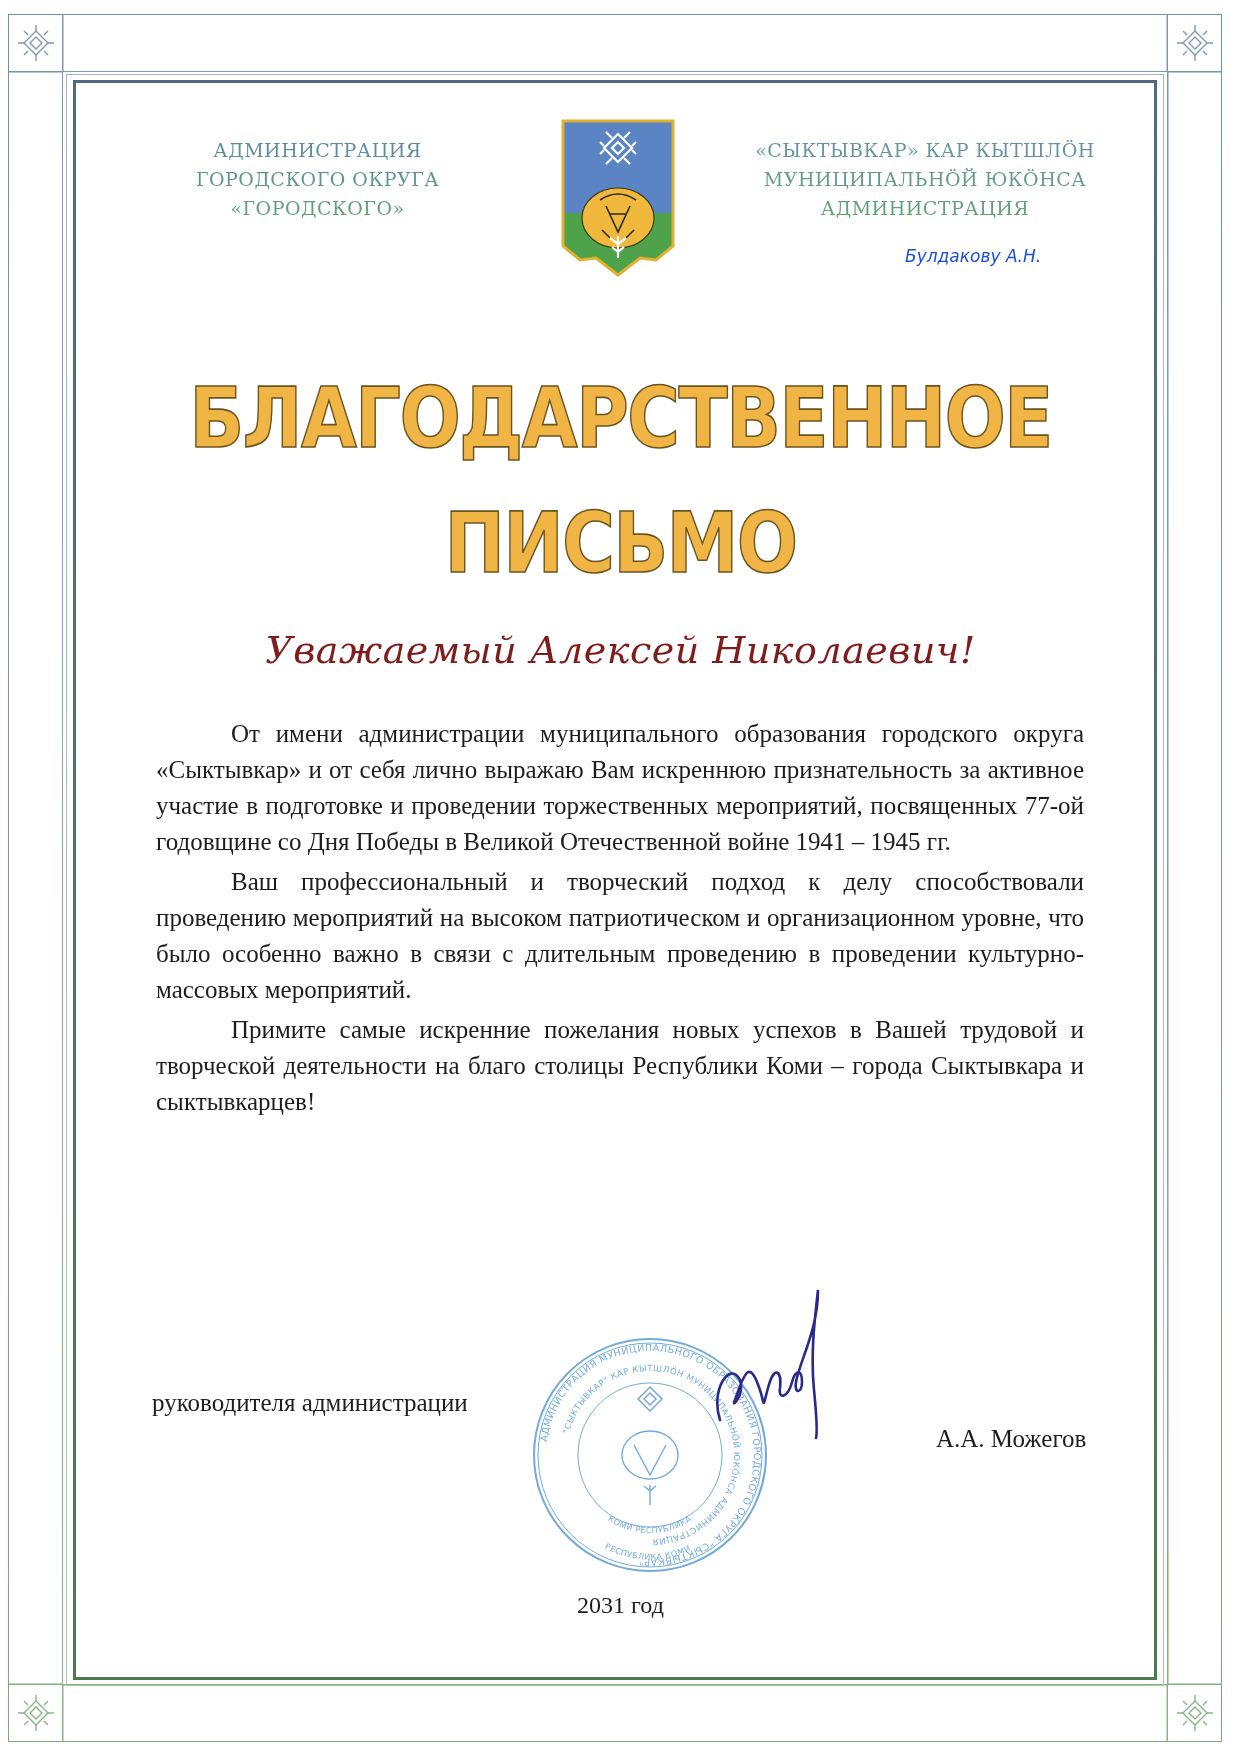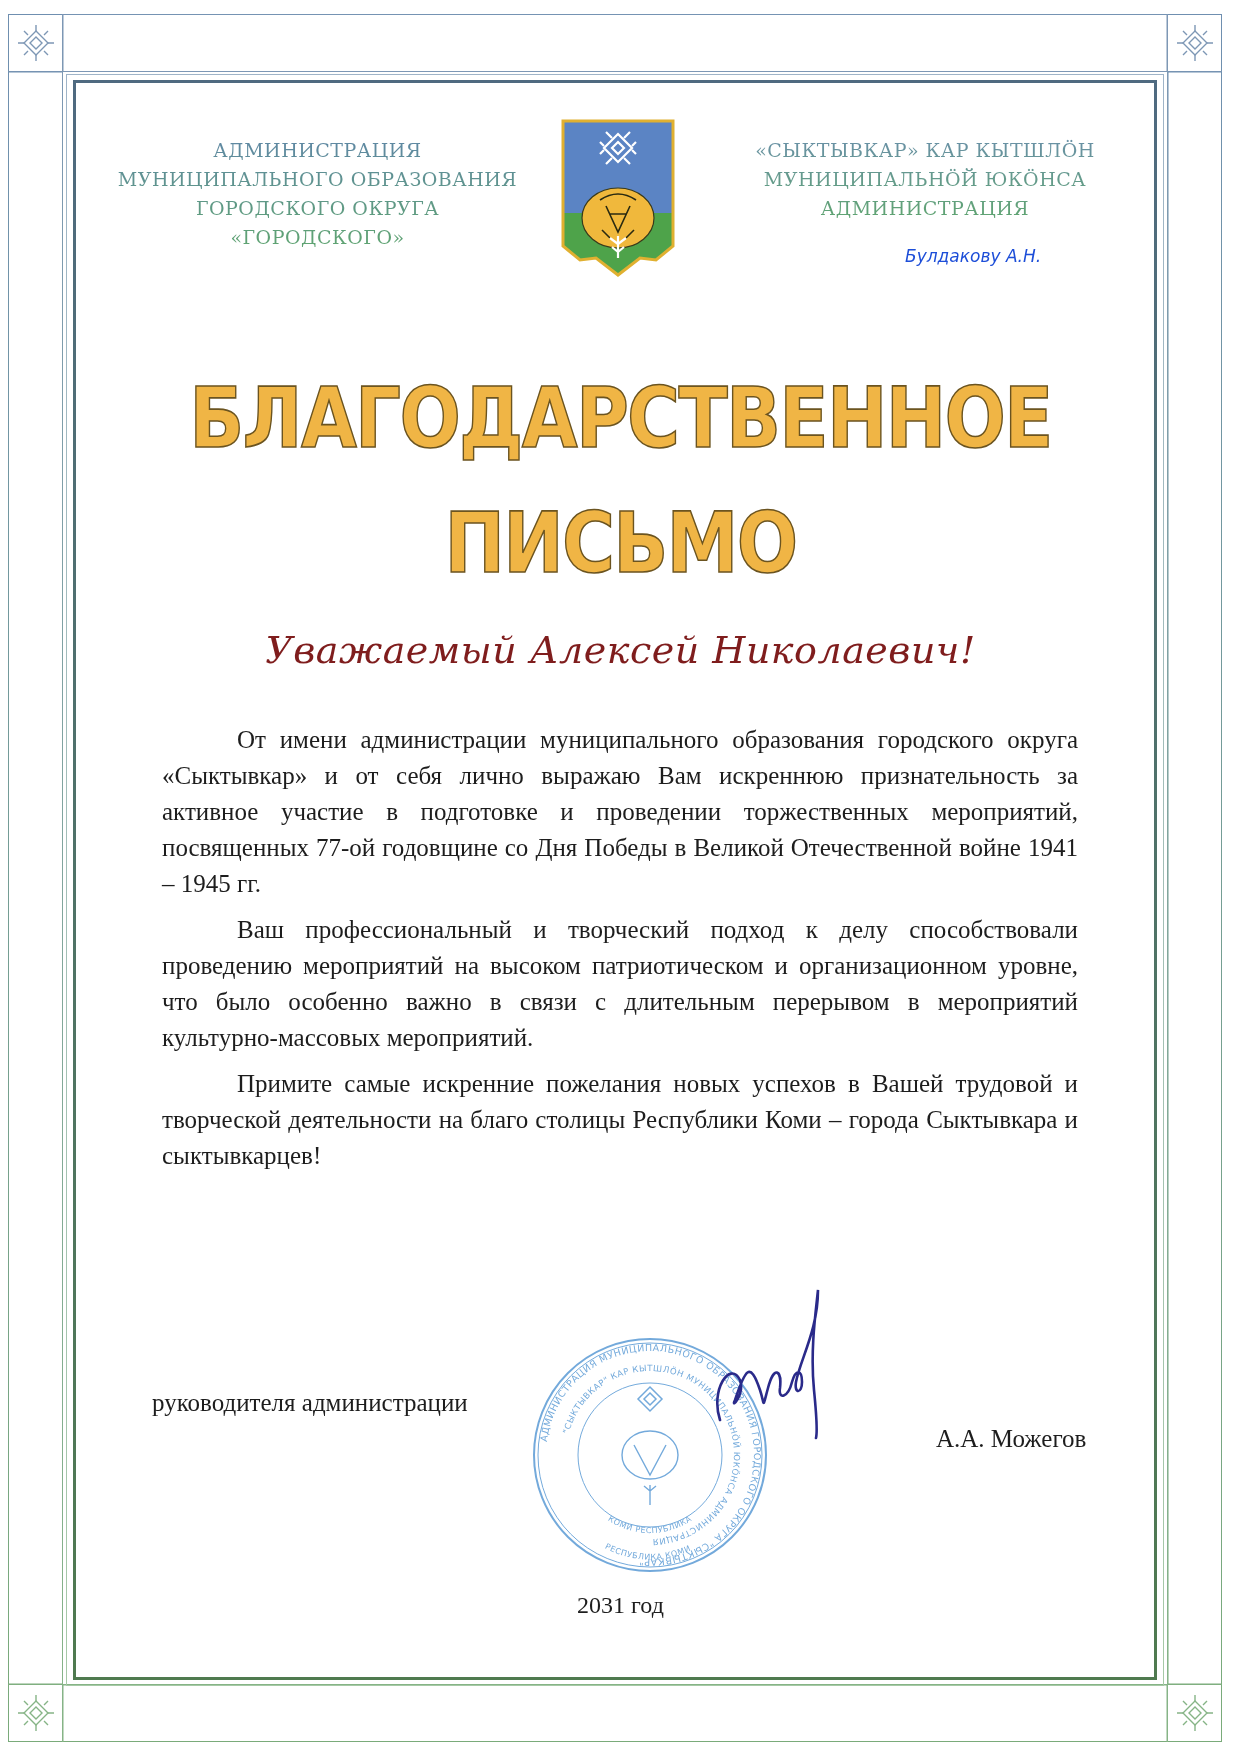--- a/index.html
+++ b/index.html
@@ -33,21 +33,21 @@
   
   .title { position:absolute; left:0; width:1241px; text-align:center; font-family:"DejaVu Sans", sans-serif; font-weight:bold; color:#f0b545; -webkit-text-stroke:1.6px #6b5420; letter-spacing:-2px; }
   .title-1 { top:370px; font-size:84px; line-height:96px; transform:scaleX(0.86); }
   .title-2 { top:495px; font-size:84px; line-height:96px; transform:scaleX(0.86); }
 
   
   .salutation { position:absolute; left:0; width:1241px; top:628px; text-align:center; font-family:"DejaVu Serif", serif; font-style:italic; font-size:38px; color:#7f1d1d; letter-spacing:0.5px; }
 
   
   .body { position:absolute; left:152px; top:712px; width:936px; font-family:"Liberation Serif", serif; font-size:25px; line-height:36px; color:#1d1d1d; text-align:justify; }
-  .body p { margin:10px; text-indent:75px; }
+  .body p { margin:4px; text-indent:75px; }
 
   
   .sig-title { position:absolute; left:152px; top:1385px; font-size:25px; line-height:36px; color:#1d1d1d; }
   .sig-name { position:absolute; left:912px; top:1421px; font-size:25px; line-height:36px; color:#1d1d1d;margin-left:24px; }
   .stamp { position:absolute; left:530px; top:1335px; width:240px; height:240px; opacity:0.85; }
   .signature { position:absolute; left:690px; top:1270px; width:160px; height:170px; }
 
   .year { position:absolute; left:0; width:1241px; top:1592px; text-align:center; font-size:24px; color:#1d1d1d; }
 </style>
 </head>
@@ -142,21 +142,20 @@
       <path d="M20 14 l6 6 l-6 6 l-6 -6 z"></path>
       <path d="M20 2 v6 M20 32 v6 M2 20 h6 M32 20 h6 M8 8 l4 4 M32 8 l-4 4 M8 32 l4 -4 M32 32 l-4 -4"></path>
     </svg>
 </div>
 
 <div class="frame-inner2"></div>
 <div class="frame-inner"></div>
 
 <div class="hdr hdr-left">
   <div>АДМИНИСТРАЦИЯ</div>
-  <div>МУНИЦИПАЛЬНОГО ОБРАЗОВАНИЯ</div>
   <div>ГОРОДСКОГО ОКРУГА</div>
   <div>«ГОРОДСКОГО»</div>
 </div>
 
 <svg class="coat" viewBox="0 0 116 160">
   <defs>
     <clipPath id="shield">
         <path d="M3 3 H113 V128 L96 142 L80 140 L58 157 L36 140 L20 142 L3 128 Z"></path>
       </clipPath>
   </defs>
@@ -183,21 +182,21 @@
 
 <div class="addressee">Булдакову А.Н.</div>
 
 <div class="title title-1">БЛАГОДАРСТВЕННОЕ</div>
 <div class="title title-2">ПИСЬМО</div>
 
 <div class="salutation">Уважаемый Алексей Николаевич!</div>
 
 <div class="body">
   <p>От имени администрации муниципального образования городского округа «Сыктывкар» и от себя лично выражаю Вам искреннюю признательность за активное участие в подготовке и проведении торжественных мероприятий, посвященных 77-ой годовщине со Дня Победы в Великой Отечественной войне 1941 – 1945 гг.</p>
-  <p>Ваш профессиональный и творческий подход к делу способствовали проведению мероприятий на высоком патриотическом и организационном уровне, что было особенно важно в связи с длительным перерывом в мероприятий культурно-массовых мероприятий.</p>
+  <p>Ваш профессиональный и творческий подход к делу способствовали проведению мероприятий на высоком патриотическом и организационном уровне, что было особенно важно в связи с длительным проведению в проведении культурно-массовых мероприятий.</p>
   <p>Примите самые искренние пожелания новых успехов в Вашей трудовой и творческой деятельности на благо столицы Республики Коми – города Сыктывкара и сыктывкарцев!</p>
 </div>
 
 <svg class="stamp" viewBox="0 0 240 240">
   <defs>
     <path id="stampOuter" d="M120 120 m-104 0 a104 104 0 1 1 208 0 a104 104 0 1 1 -208 0"></path>
     <path id="stampInner" d="M120 120 m-84 0 a84 84 0 1 1 168 0 a84 84 0 1 1 -168 0"></path>
     <path id="stampBot1" d="M50 150 a75 75 0 0 0 140 0"></path>
     <path id="stampBot2" d="M30 160 a95 95 0 0 0 180 0"></path>
   </defs>

